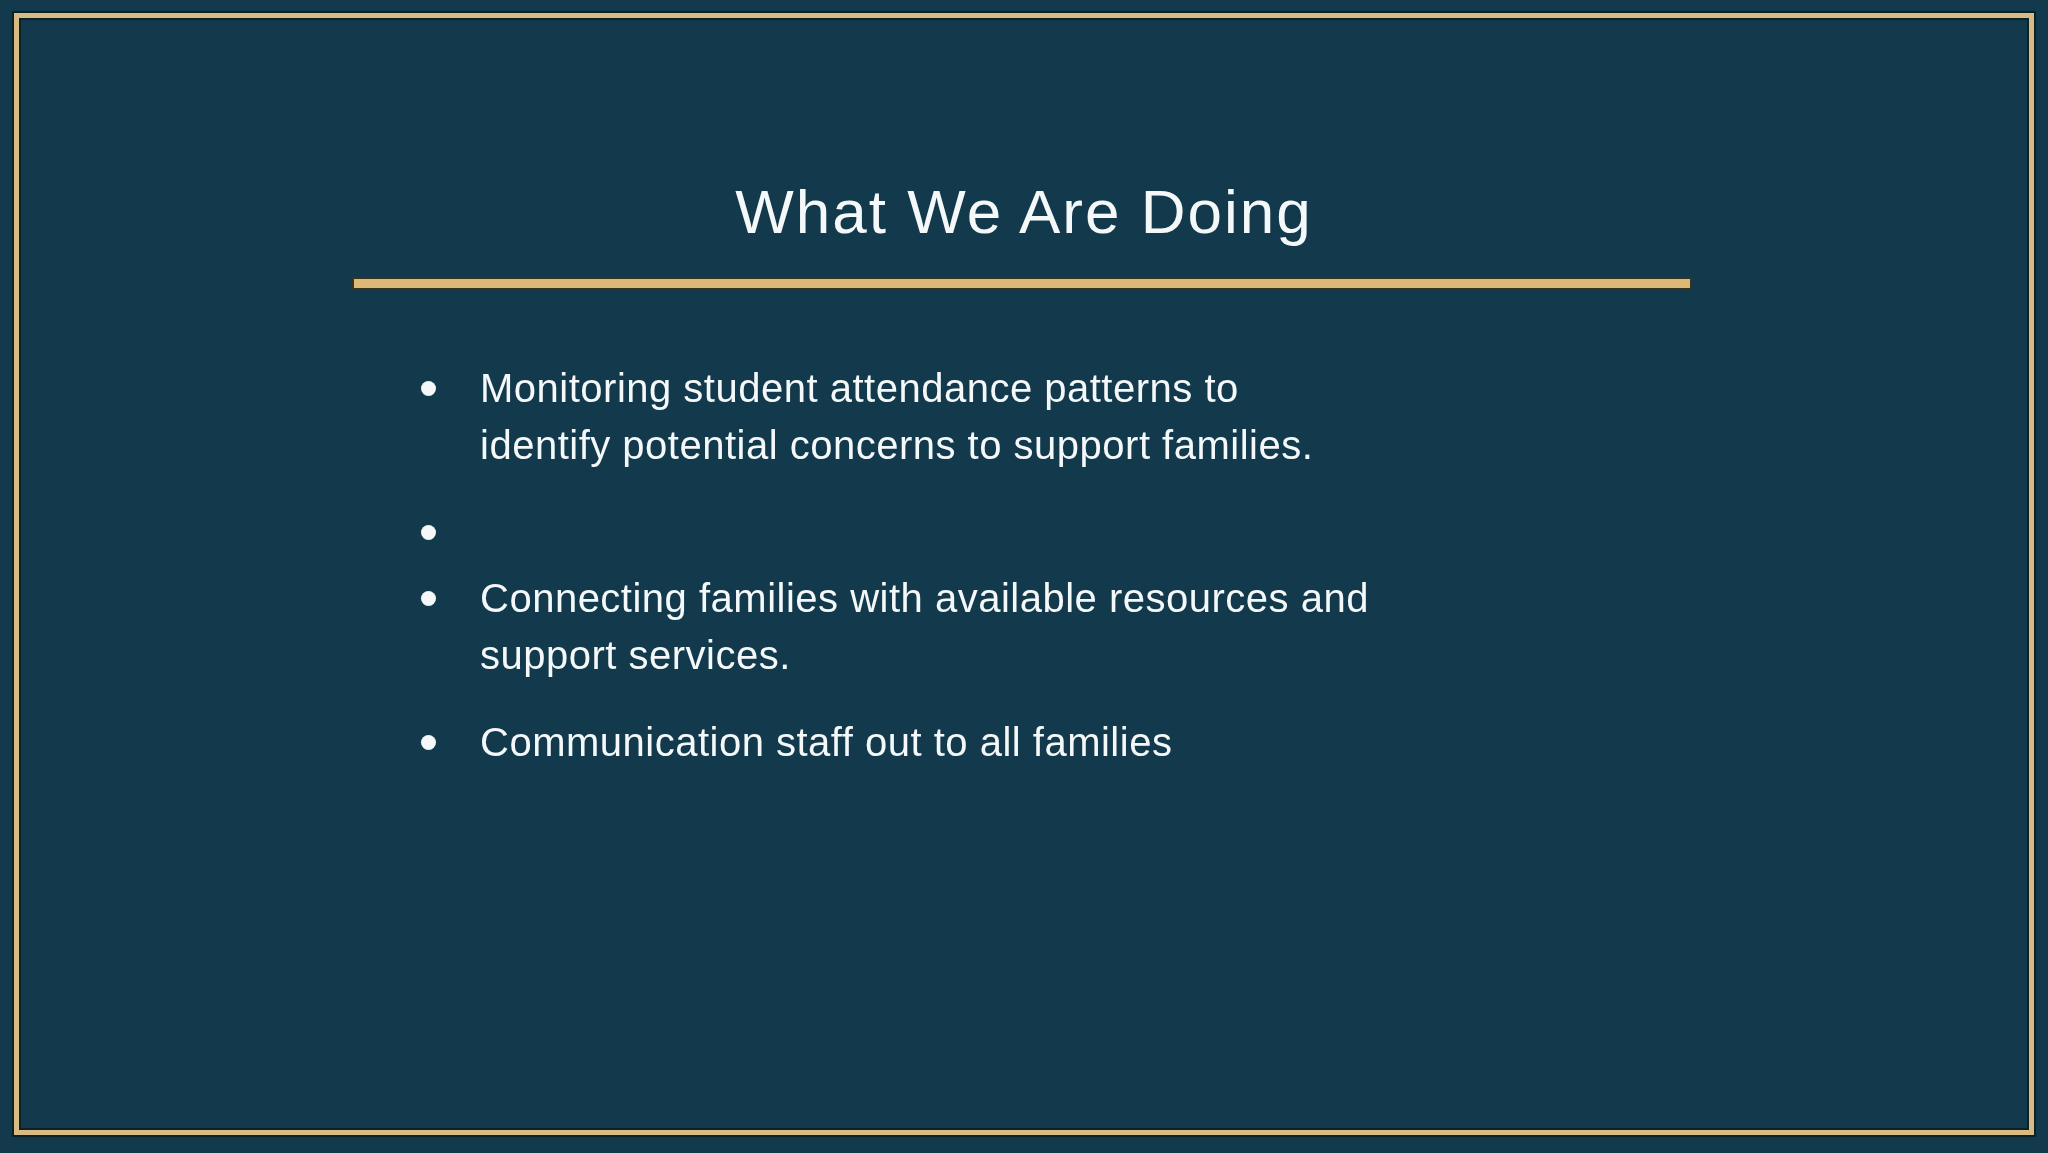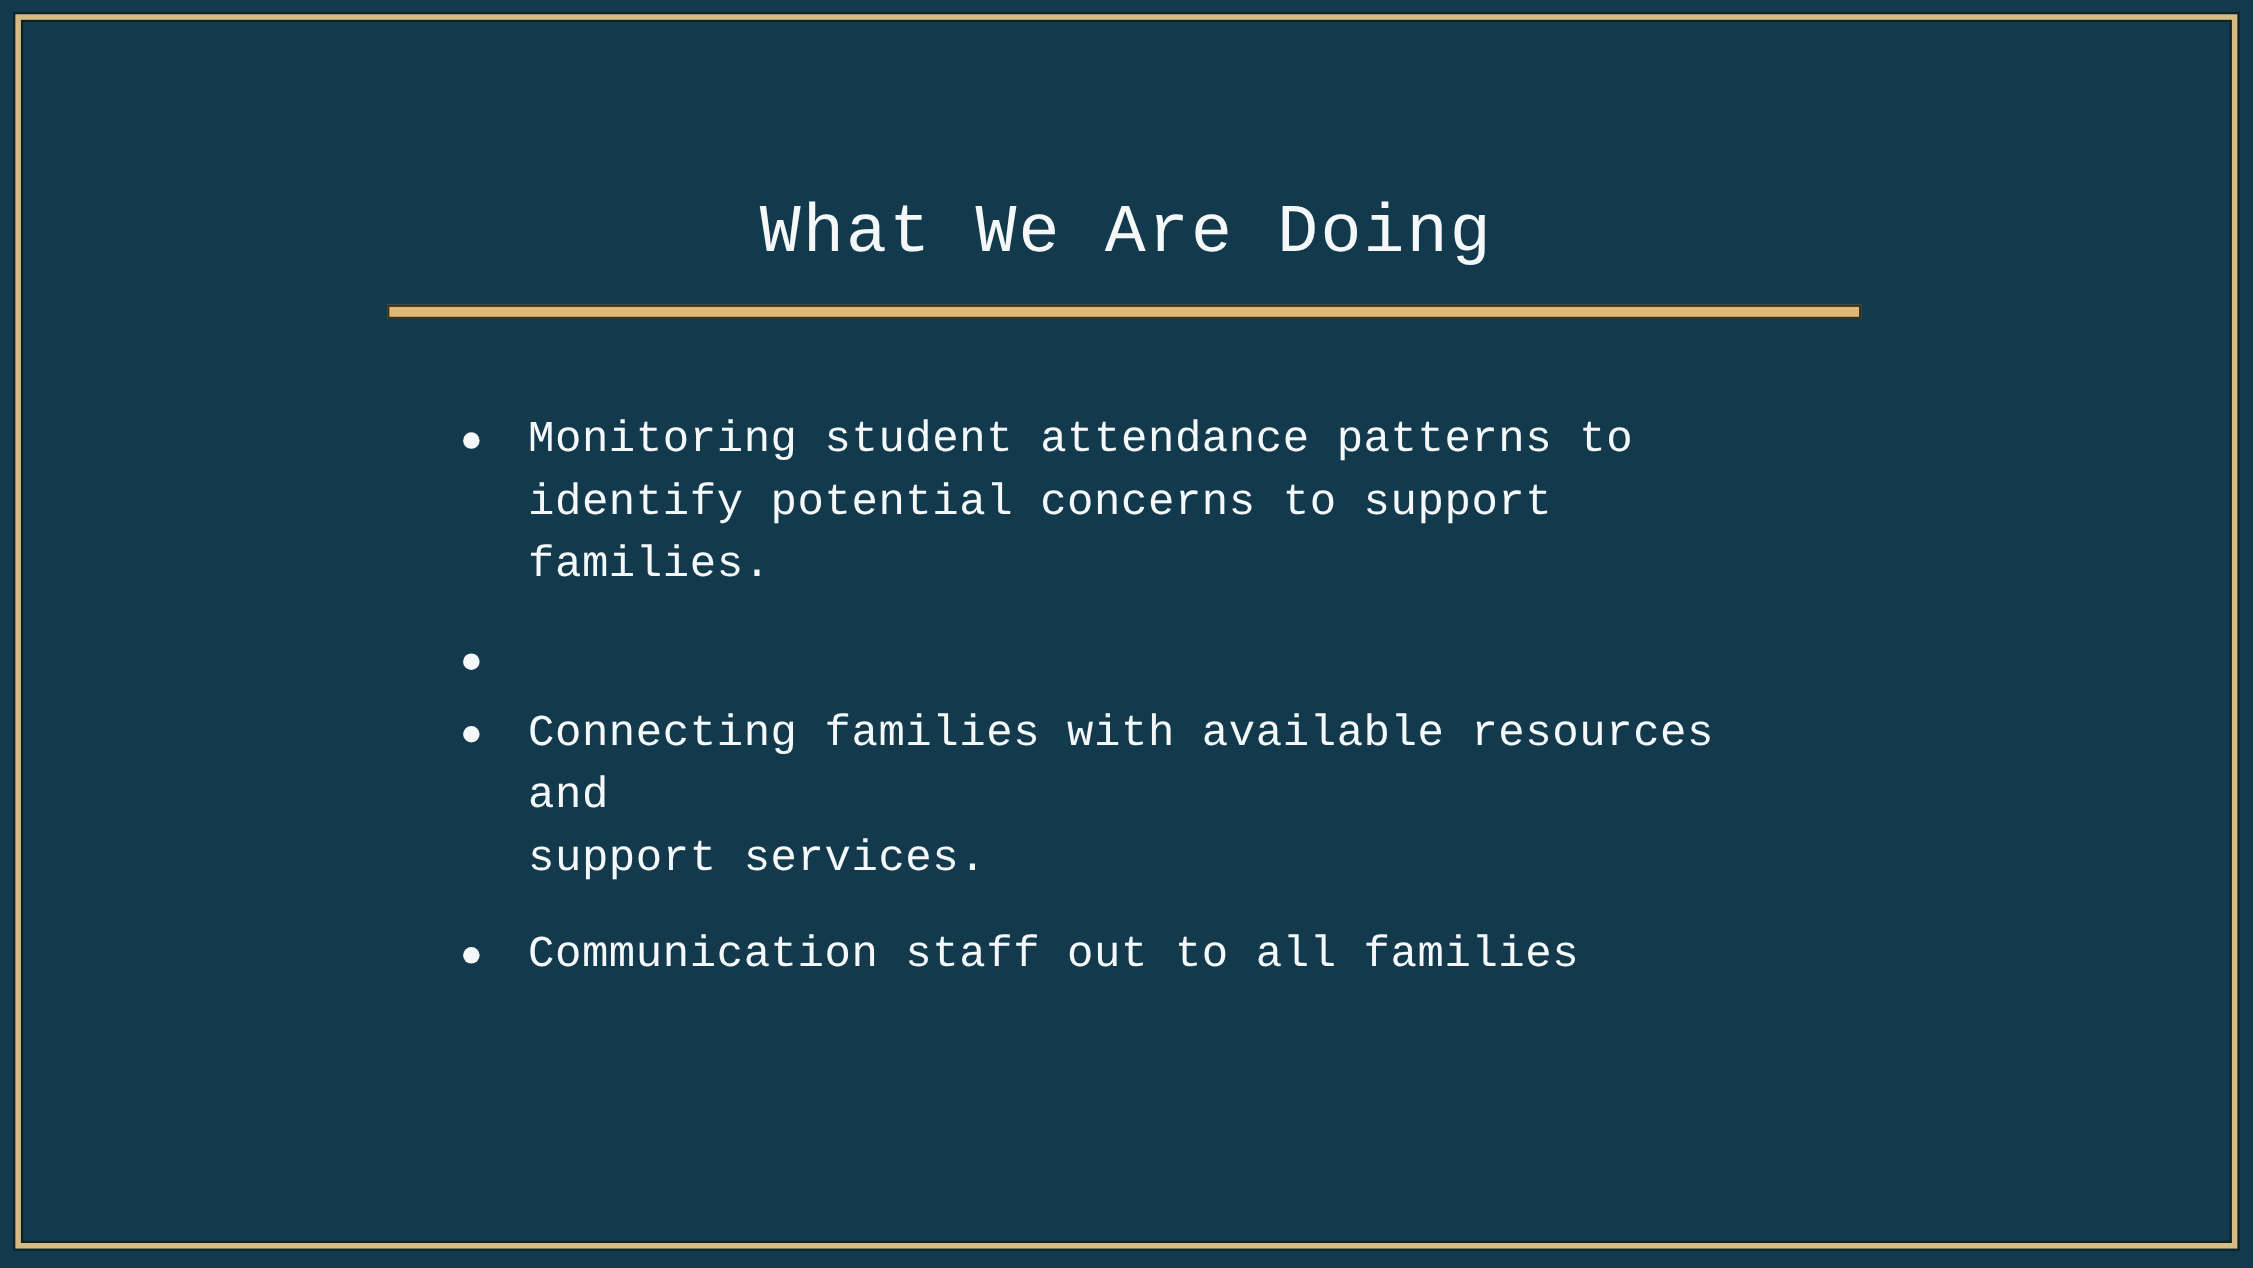--- a/index.html
+++ b/index.html
@@ -10,21 +10,20 @@
     width: 2048px;
     height: 1153px;
     overflow: hidden;
     position: relative;
     background: var(--bg, #12394c);
     font-family: "Liberation Sans", sans-serif;
   }
   .slide {
     position: absolute;
     inset: 0;
-    font-family: Liberation Mono, monospace;
   }
   .frame {
     position: absolute;
     inset: 13px 14px 18px 14px;
     border: 5px solid var(--gold-border, #d8bb82);
     box-shadow: 0 0 0 2px rgba(10, 16, 10, 0.55),
                 inset 0 0 0 2px rgba(10, 16, 10, 0.55);
   }
   .title {
     position: absolute;
@@ -52,21 +51,21 @@
     top: 356px;
     left: 421px;
     width: 1180px;
     margin: 0;
     padding: 0;
     list-style: none;
   }
   .bullet {
     display: flex;
     align-items: flex-start;
-    margin: 16px 0 30px 0;
+    margin: 4px 0 30px 0;
   }
   .dot {
     flex: 0 0 auto;
     width: 15px;
     height: 15px;
     border-radius: 50%;
     background: var(--text, #f4f8f9);
     margin: 21px 44px 0 0;
   }
   .bullet-text {

